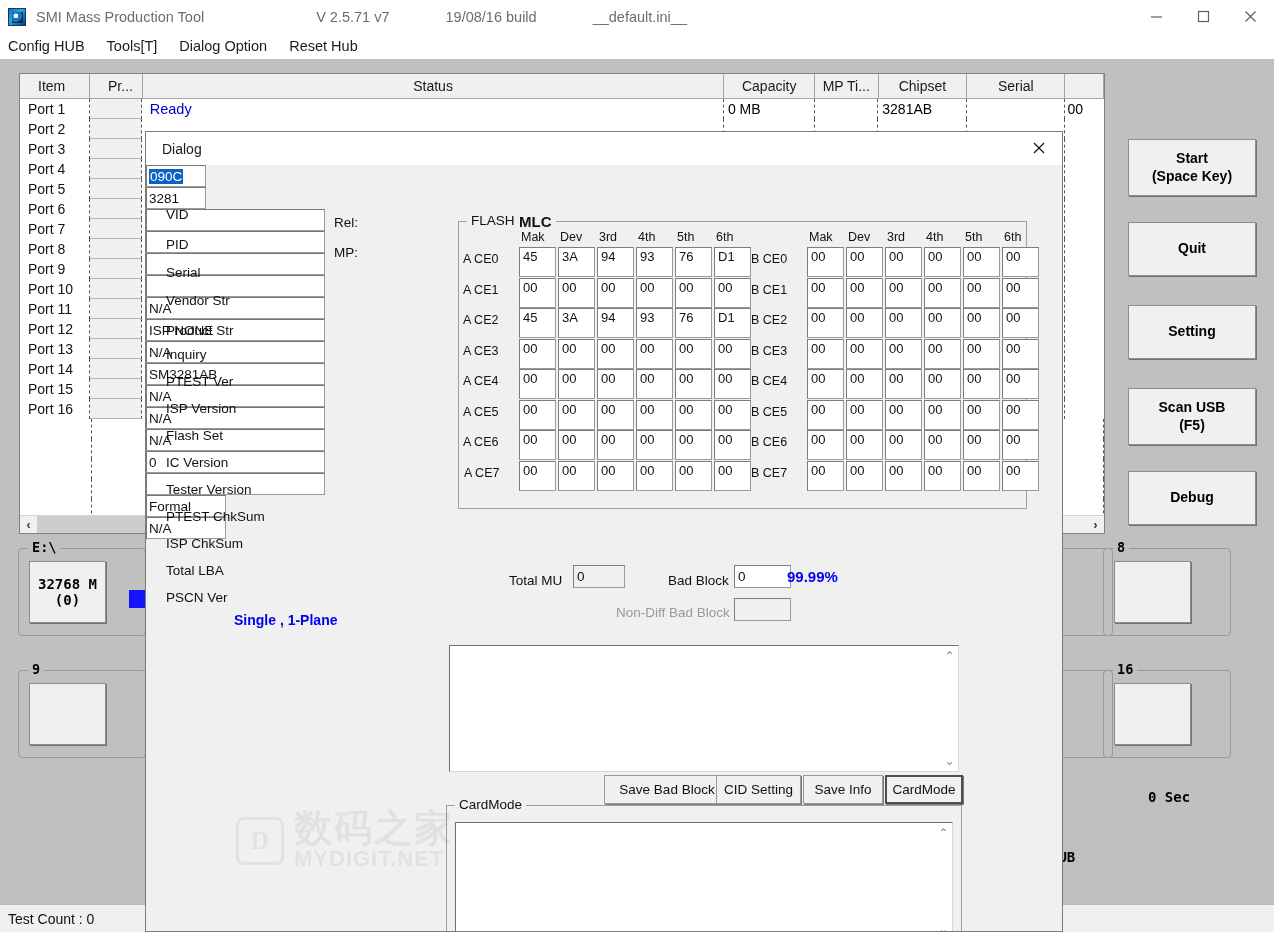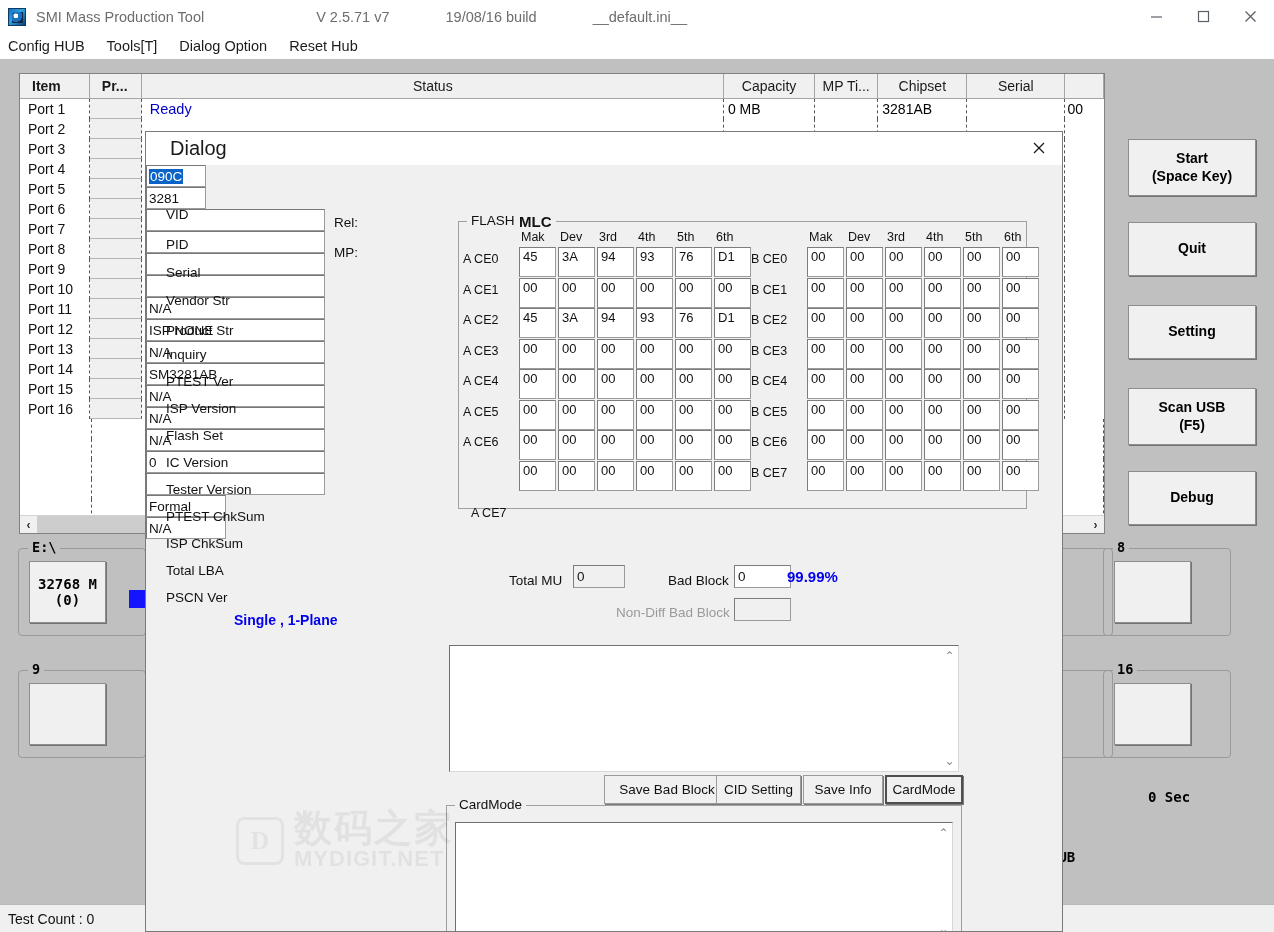--- a/index.html
+++ b/index.html
@@ -54,21 +54,21 @@
   .listview {
     position:absolute; left:19px; top:14px; width:1086px; height:461px;
     background:#ffffff; border:1px solid #828282; overflow:hidden;
   }
   .lv-header { display:flex; height:25px; background:#f0f0f0; }
   .lv-h {
     border-right:1px solid #a6a6a6; border-bottom:1px solid #a6a6a6;
     background:#f0f0f0; display:flex; align-items:center; justify-content:center;
     font-size:14px; color:#1a1a1a; height:25px;
   }
-  .lv-h.left { justify-content:flex-start; padding-left:12px;font-weight:bold; }
+  .lv-h.left { justify-content:flex-start; padding-left:18px; }
   .lv-body { position:relative; }
   .lv-row { display:flex; height:20px; align-items:center; }
   .lv-c-item {
     width:72px; padding-left:8px; font-size:14px; color:#111;
     border-right:1px dashed #555; height:20px; display:flex; align-items:center;
   }
   .lv-c-pr {
     width:54px; background:#f0f0f0; border-bottom:1px solid #b4b4b4;
     border-right:1px dashed #555; height:20px;
   }
@@ -135,21 +135,21 @@
 
   
   .dialog {
     position:absolute; left:145px; top:131px; width:918px; height:801px;
     background:#f0f0f0; border:1px solid #7a7a7a; overflow:hidden;
   }
   .dlg-title {
     position:absolute; left:0; top:0; width:100%; height:33px;
     background:#ffffff; display:flex; align-items:center;
   }
-  .dlg-title .txt { margin-left:24px; font-size:20px; color:#1a1a1a; }
+  .dlg-title .txt { margin-left:16px; font-size:14px; color:#1a1a1a; }
   .dlg-title .x {
     position:absolute; right:0; top:0; width:47px; height:32px;
     display:flex; align-items:center; justify-content:center; color:#1a1a1a;
   }
   .dlg-body { position:absolute; left:0; top:33px; right:0; bottom:0; background:#f0f0f0; }
   .finput {
     background:#ffffff; border:1px solid #9a9a9a; border-top-color:#787878; border-left-color:#787878;
     height:22px; font-size:13.5px; padding:0 2px; display:flex; align-items:center;
     color:#111; overflow:hidden; white-space:nowrap;
   }
@@ -658,21 +658,21 @@
             <div class="hexbox" style="left: 177px; top: 177.5px;">00</div>
             <div class="hexbox" style="left: 216px; top: 177.5px;">00</div>
             <div class="hexbox" style="left: 255px; top: 177.5px;">00</div>
             <div class="rowlabel" style="left: 4px; top: 213px;">A CE6</div>
             <div class="hexbox" style="left: 60px; top: 208px;">00</div>
             <div class="hexbox" style="left: 99px; top: 208px;">00</div>
             <div class="hexbox" style="left: 138px; top: 208px;">00</div>
             <div class="hexbox" style="left: 177px; top: 208px;">00</div>
             <div class="hexbox" style="left: 216px; top: 208px;">00</div>
             <div class="hexbox" style="left: 255px; top: 208px;">00</div>
-            <div class="rowlabel" style="left: 12px; top: 243.5px; margin-top: 40px;">A CE7</div>
+            <div class="rowlabel" style="left: 5px; top: 243.5px;">A CE7</div>
             <div class="hexbox" style="left: 60px; top: 238.5px;">00</div>
             <div class="hexbox" style="left: 99px; top: 238.5px;">00</div>
             <div class="hexbox" style="left: 138px; top: 238.5px;">00</div>
             <div class="hexbox" style="left: 177px; top: 238.5px;">00</div>
             <div class="hexbox" style="left: 216px; top: 238.5px;">00</div>
             <div class="hexbox" style="left: 255px; top: 238.5px;">00</div>
             <div class="hdr-cell" style="left: 350px; top: 8px;">Mak</div>
             <div class="hdr-cell" style="left: 389px; top: 8px;">Dev</div>
             <div class="hdr-cell" style="left: 428px; top: 8px;">3rd</div>
             <div class="hdr-cell" style="left: 467px; top: 8px;">4th</div>

